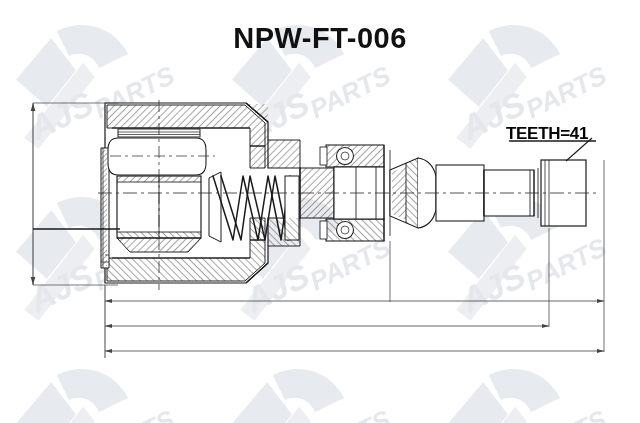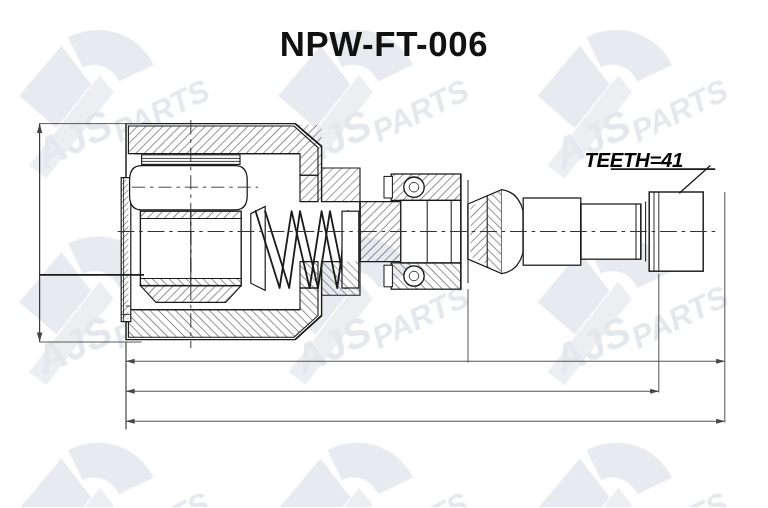--- a/index.html
+++ b/index.html
@@ -57,23 +57,22 @@
     color: #000000;
     letter-spacing: -0.3px;
     font-family: "Liberation Sans", sans-serif;
     white-space: nowrap;
   }
   #teeth-left-label {
     left: 35px;
     top: 209px;
   }
   #teeth-right-label {
-    left: 487px;
+    left: 506px;
     top: 124px;
-    font-style: italic;
   }
 </style>
 </head>
 <body>
 
 <div id="page">
 
   <svg id="watermark-layer" viewBox="0 0 640 423">
     <defs>
       <pattern id="wm-tile" x="0" y="0" width="216" height="172" patternUnits="userSpaceOnUse">

